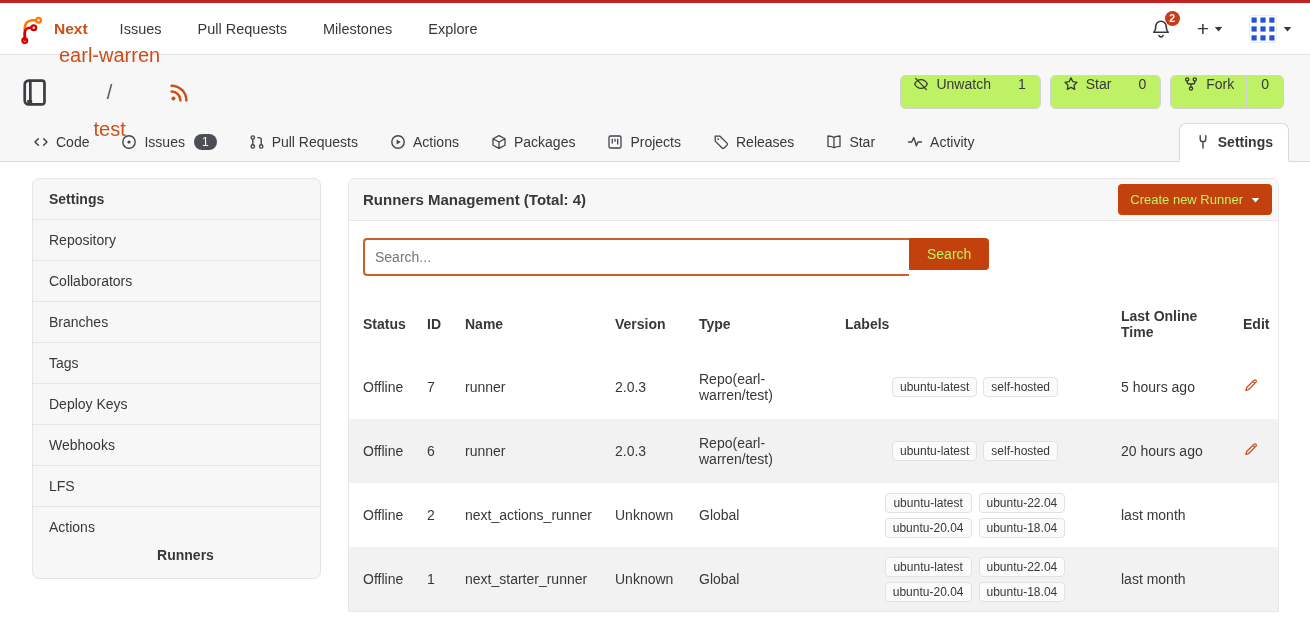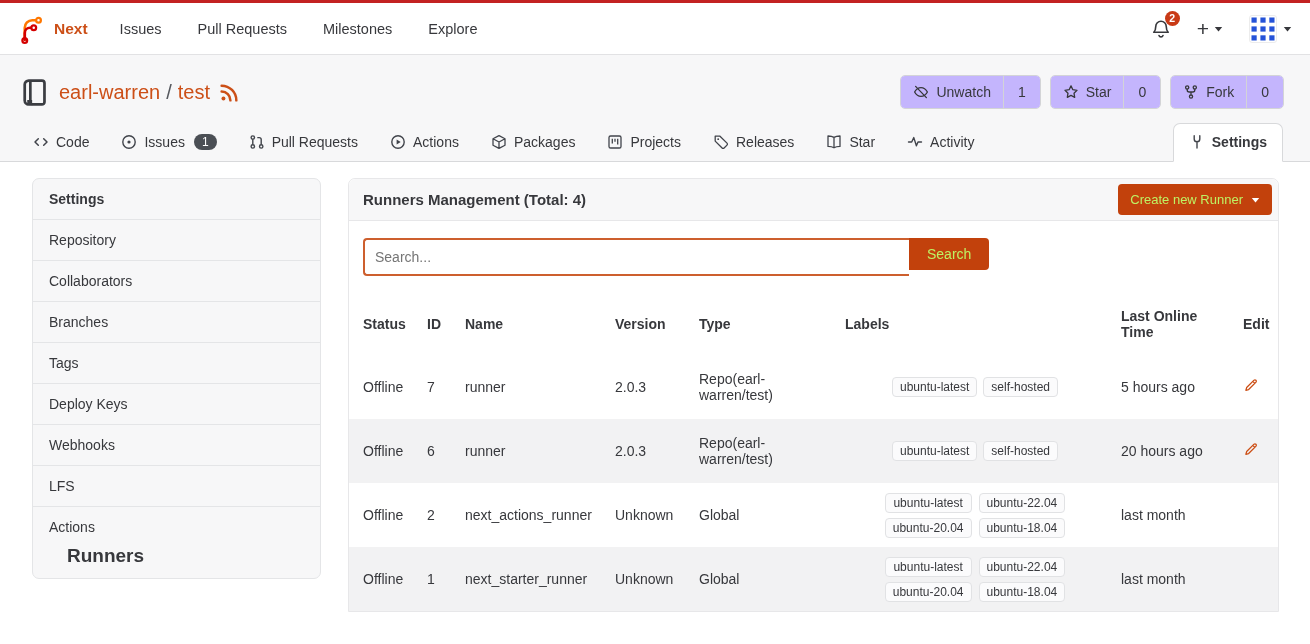--- a/index.html
+++ b/index.html
@@ -32,47 +32,47 @@
   .plus{font-size:21px;line-height:1;}
   .caret{display:flex;color:#37383c;}
   .avatar-wrap{display:flex;align-items:center;gap:6px;}
   .avatar{width:28px;height:28px;border-radius:3px;overflow:hidden;border:1px solid #ececec;background:#fff;}
   .avatar svg{width:100%;height:100%;}
 
   .repo-head{background:#f7f7f8;padding-top:18px;}
   .repo-title-row{display:flex;align-items:center;padding:0 26px 0 20px;height:38px;}
   .repo-icon{color:#3b3d42;margin-right:10px;}
   .repo-icon svg{width:29px;height:29px;}
-  .repo-title{font-size:20px;font-weight:400;margin:0;display:flex;gap:6px;align-items:center;}
+  .repo-title{font-size:20px;font-weight:400;margin:0;display:flex;gap:14px;align-items:center;flex-direction:column;}
   .repo-title a{color:var(--link);}
   .repo-title .sep{color:#55585e;}
   .rss{color:var(--link);margin-left:9px;}
   .rss svg{width:21px;height:21px;}
   .repo-actions{margin-left:auto;display:flex;gap:9px;}
   .btn-group{display:flex;height:34px;border:1px solid #d3d4d7;border-radius:5px;background:#fff;overflow:hidden;}
-  .btn-group .seg{display:flex;align-items:center;gap:7px;padding:0 12px;background:#c4b5fd;border:none;
+  .btn-group .seg{display:flex;align-items:flex-start;gap:7px;padding:0 12px;background:#bef264;border:none;
                   font:inherit;color:#37383c;cursor:pointer;}
   .btn-group .seg svg{width:16px;height:16px;}
   .btn-group .count{border-left:1px solid #d3d4d7;padding:0 14px;}
 
-  .tabs{display:flex;align-items:flex-end;margin-top:12px;padding:0 27px 0 32px;border-bottom:1px solid #d8d9db;}
+  .tabs{display:flex;align-items:flex-end;margin-top:12px;padding:0 21px 0 32px;border-bottom:1px solid #d8d9db;}
   .tab{display:flex;align-items:center;gap:7px;padding:10px 1px 11px;margin-right:30px;color:#37383c;}
   .tab .ticon{color:#41444b;display:flex;}
   .tab .ticon svg{width:16px;height:16px;}
   .tab-badge{background:var(--tab-badge);color:#fff;font-size:12px;border-radius:10px;padding:1px 8px;margin-left:2px;}
   .tab.active{margin-left:auto;margin-right:0;background:#fff;border:1px solid #d8d9db;border-bottom-color:#fff;
               border-radius:7px 7px 0 0;padding:10px 15px 11px;margin-bottom:-1px;font-weight:600;}
 
   .content{display:flex;align-items:flex-start;padding:16px 33px 0 32px;gap:27px;}
   .sidebar{width:289px;flex-shrink:0;background:#f7f7f8;border:1px solid #e4e5e7;border-radius:7px;overflow:hidden;}
   .side-item{display:block;padding:10px 16px;border-top:1px solid #e4e5e7;line-height:20px;}
   .side-item:first-child{border-top:none;}
   .side-item.head{font-weight:700;}
   .group-label{display:block;margin-bottom:6px;}
-  .side-sub{display:block;padding:3px 0 3px 18px;font-size:19px;line-height:19px;}
+  .side-sub{display:block;padding:3px 0 3px 18px;font-size:14px;line-height:19px;text-align:center;}
   .side-sub.active{font-weight:700;}
   .side-sub.muted{color:#8b8e95;}
 
   .panel{flex:1;border:1px solid #e7e7e9;border-radius:7px 7px 0 0;}
   .panel-head{display:flex;align-items:center;height:42px;background:#f7f7f8;border-bottom:1px solid #e7e7e9;
               padding:0 6px 0 14px;border-radius:7px 7px 0 0;}
   .panel-head h4{margin:0;font-size:15px;font-weight:700;}
   .btn-primary{background:var(--accent);color:#bef264;border:none;border-radius:4px;font:inherit;
                display:flex;align-items:center;cursor:pointer;}
   .create-btn{margin-left:auto;font-size:13px;gap:8px;padding:8px 12px;}

